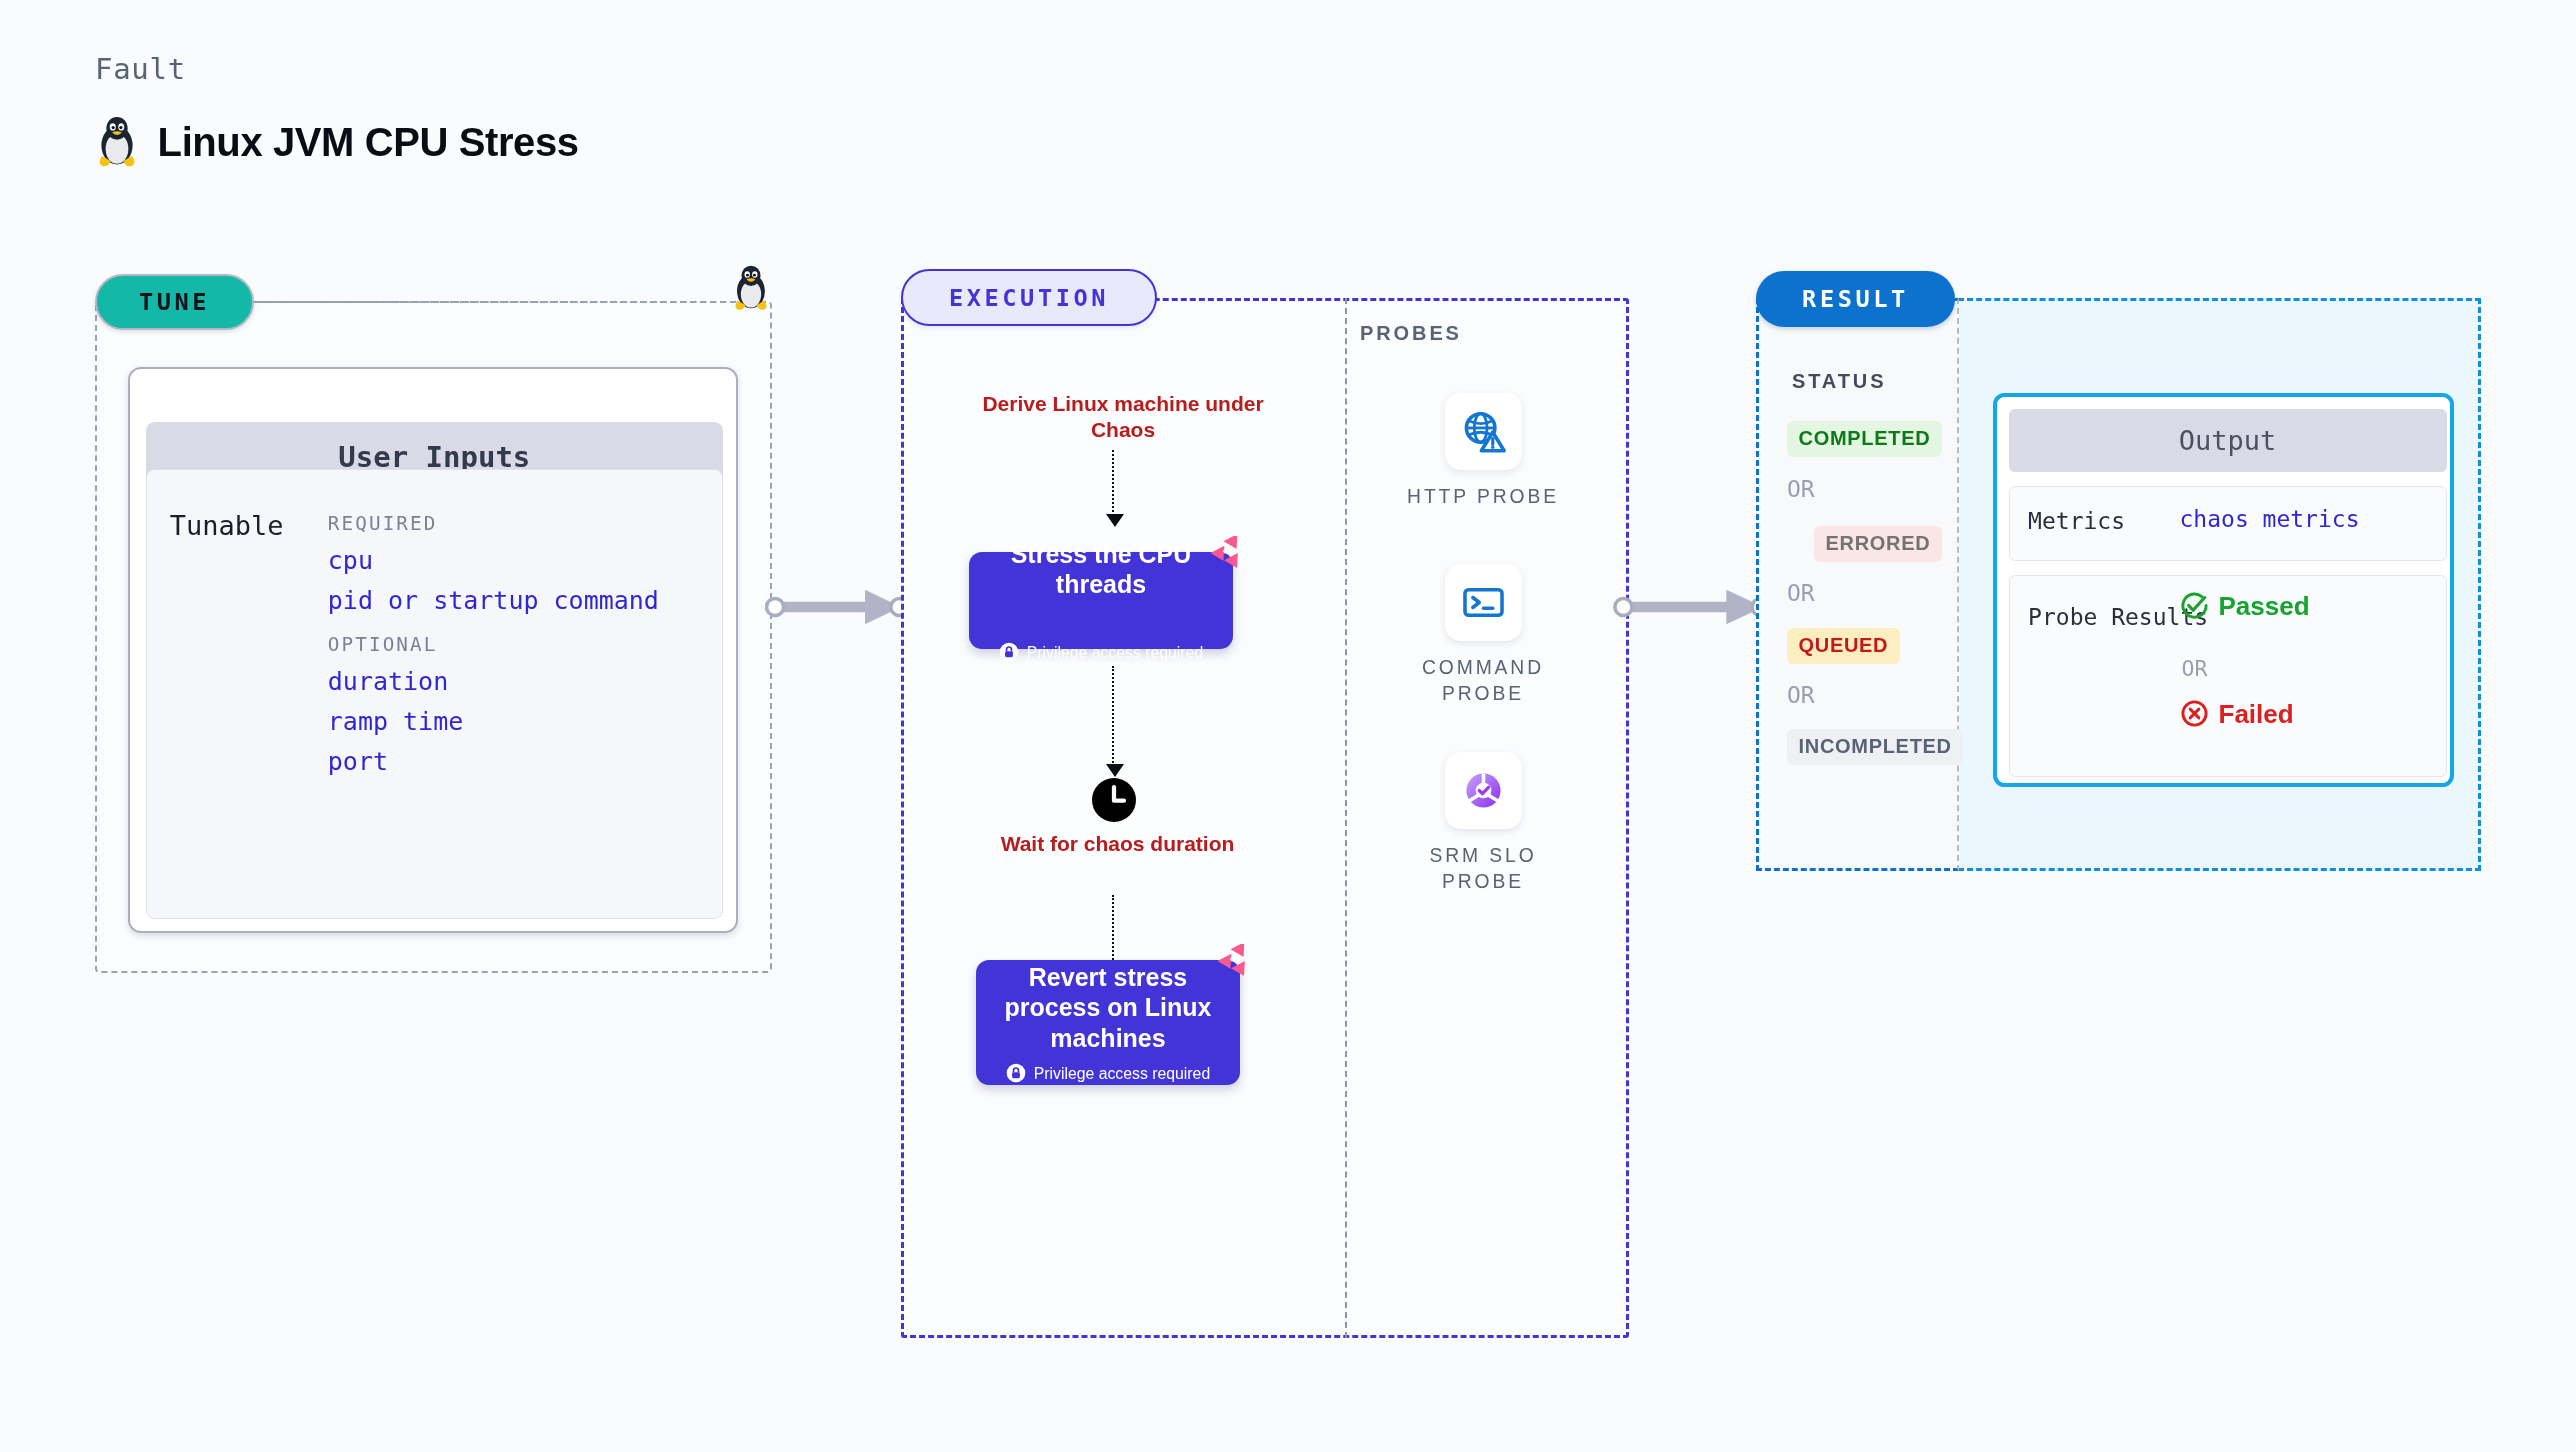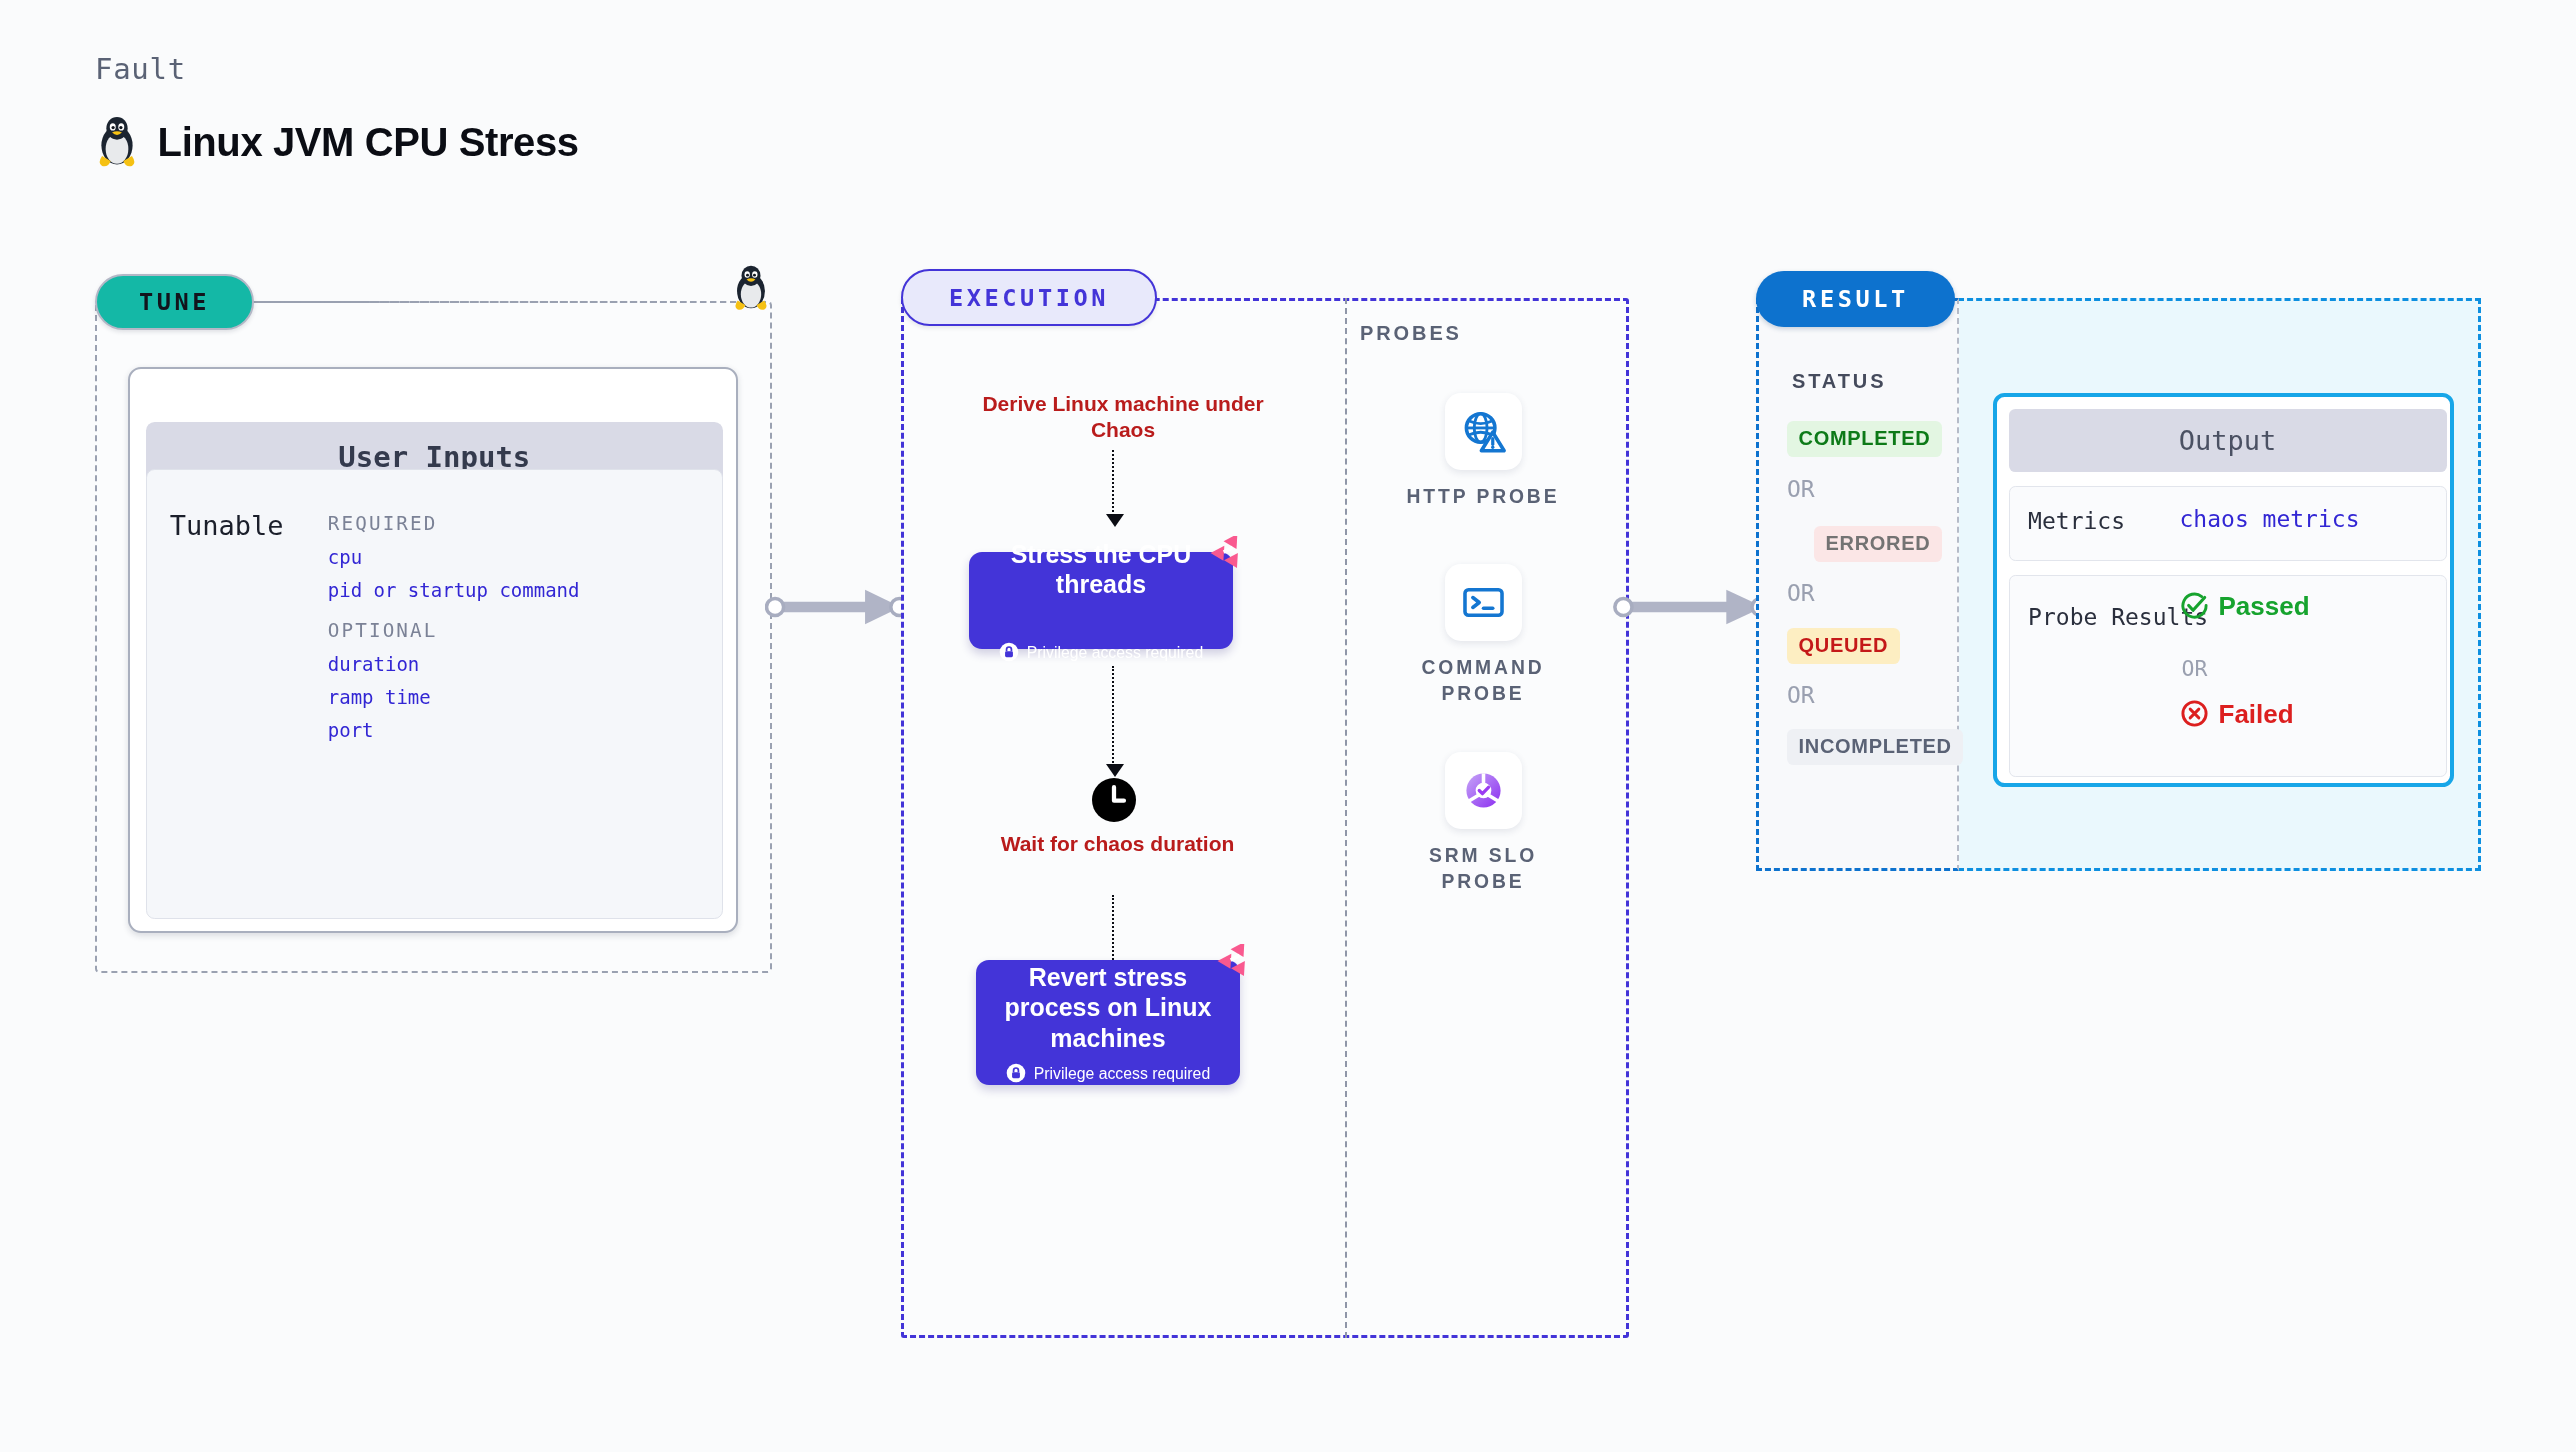--- a/index.html
+++ b/index.html
@@ -84,21 +84,21 @@
   .tunable-label {
     position: absolute; left: 23px; top: 40px;
     font-family: "DejaVu Sans Mono", monospace; font-size: 27px; color: #1b1f2b;
   }
   .param-col { position: absolute; left: 181px; top: 23px; width: 373px; }
   .param-group-head {
     font-family: "DejaVu Sans Mono", monospace; font-size: 19.3px;
     letter-spacing: 2.1px; color: #7b8296; margin: 18.6px 0 4.3px 0;
   }
   .param-item {
-    font-family: "DejaVu Sans Mono", monospace; font-size: 19px;
+    font-family: "DejaVu Sans Mono", monospace; font-size: 25px;
     color: #3226d4; margin: 11px 0;
   }
 
   
   .mid-box {
     position: absolute; left: 901px; top: 298px;
     width: 728px; height: 1040px;
     border: 3.6px dashed #4334d8; border-radius: 2.9px;
     background: #fbfcfd;
   }
@@ -148,21 +148,21 @@
 
   
   .probe-item { position: absolute; text-align: center; width: 186px; }
   .probe-tile {
     width: 77px; height: 77px; margin: 0 auto;
     background: #ffffff; border-radius: 15.8px;
     box-shadow: 0 2.9px 7.2px rgba(40,50,90,.10);
     display: flex; align-items: center; justify-content: center;
   }
   .probe-label {
-    margin-top: 14.3px; font-size: 19.3px; font-weight: bold;
+    margin-top: 14.3px; font-size: 19.3px; font-weight: normal;
     letter-spacing: 2.9px; color: #5a6275; line-height: 1.35;
   }
 
   
   .status-col {
     position: absolute; left: 1756px; top: 298px;
     width: 203px; height: 573px;
     background: #f8f9fb;
     border-left: 3.6px dashed #0d72ce;
     border-top: 3.6px dashed #0d72ce;

